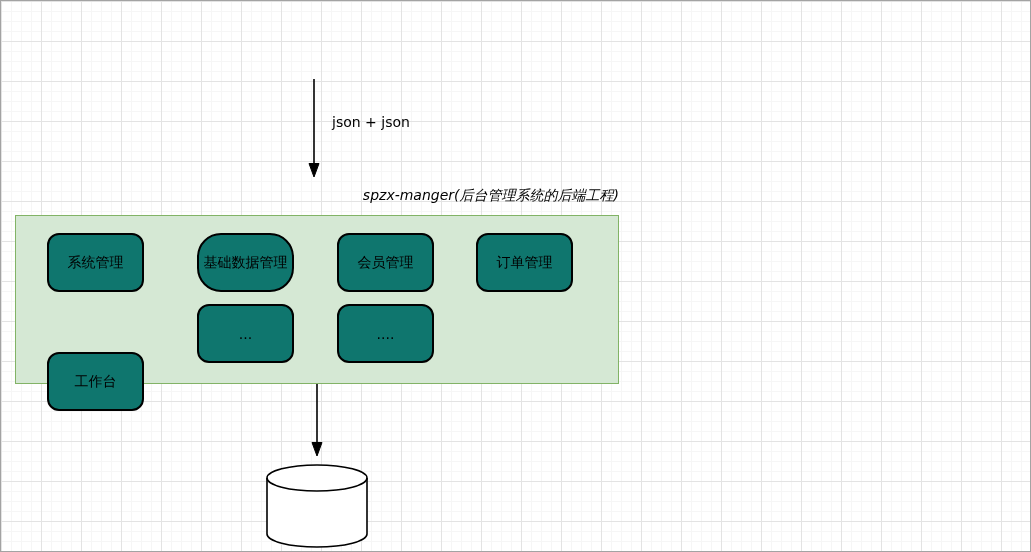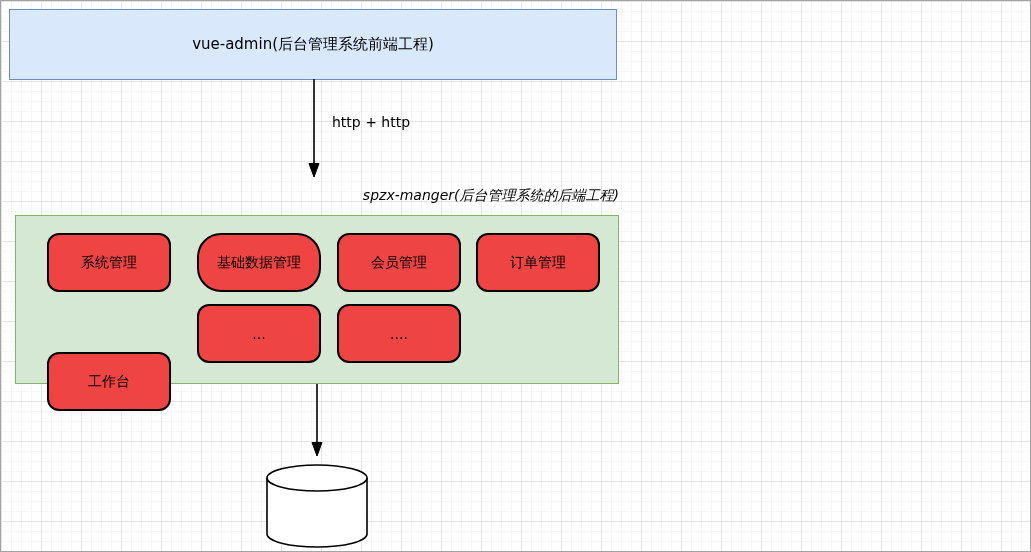--- a/index.html
+++ b/index.html
@@ -69,24 +69,24 @@
     left: 14px;
     top: 214px;
     width: 602px;
     height: 167px;
     background: #d5e8d4;
     border: 1px solid #82b366;
   }
 
   .module-node {
     position: absolute;
-    width: 124px;
+    width: 97px;
     height: 59px;
     box-sizing: border-box;
-    background: #ef4444;
+    background: #0f766e;
     border: 2px solid #000000;
     border-radius: 12px;
     display: flex;
     align-items: center;
     justify-content: center;
     font-size: 14px;
     white-space: nowrap;
   }
   .module-node:nth-of-type(1) { left: 31px;  top: 17px; }
   .module-node:nth-of-type(2) { left: 181px; top: 17px; border-radius: 24px; }
@@ -112,34 +112,33 @@
     text-align: center;
     font-size: 14px;
     line-height: 21px;
   }
 </style>
 </head>
 <body>
 
 <div class="canvas">
 
-  <div class="frontend-node">vue-admin(后台管理系统前端工程)</div>
 
   <svg class="connectors" width="1031" height="552" viewBox="0 0 1031 552">
     <g>
       <line x1="313" y1="78" x2="313" y2="163" stroke="#000000" stroke-width="1.6"></line>
       <path d="M 313 176 L 308 162.5 L 318 162.5 Z" fill="#000000" stroke="#000000" stroke-width="1"></path>
     </g>
     <g>
       <line x1="316" y1="382" x2="316" y2="442" stroke="#000000" stroke-width="1.6"></line>
       <path d="M 316 455 L 311 441.5 L 321 441.5 Z" fill="#000000" stroke="#000000" stroke-width="1"></path>
     </g>
   </svg>
 
-  <div class="edge-label">http + http</div>
+  <div class="edge-label">json + json</div>
 
   <div class="backend-label">spzx-manger(后台管理系统的后端工程)</div>
 
   <div class="backend-container">
     <div class="module-node">系统管理</div>
     <div class="module-node">基础数据管理</div>
     <div class="module-node">会员管理</div>
     <div class="module-node">订单管理</div>
     <div class="module-node">工作台</div>
     <div class="module-node">...</div>

